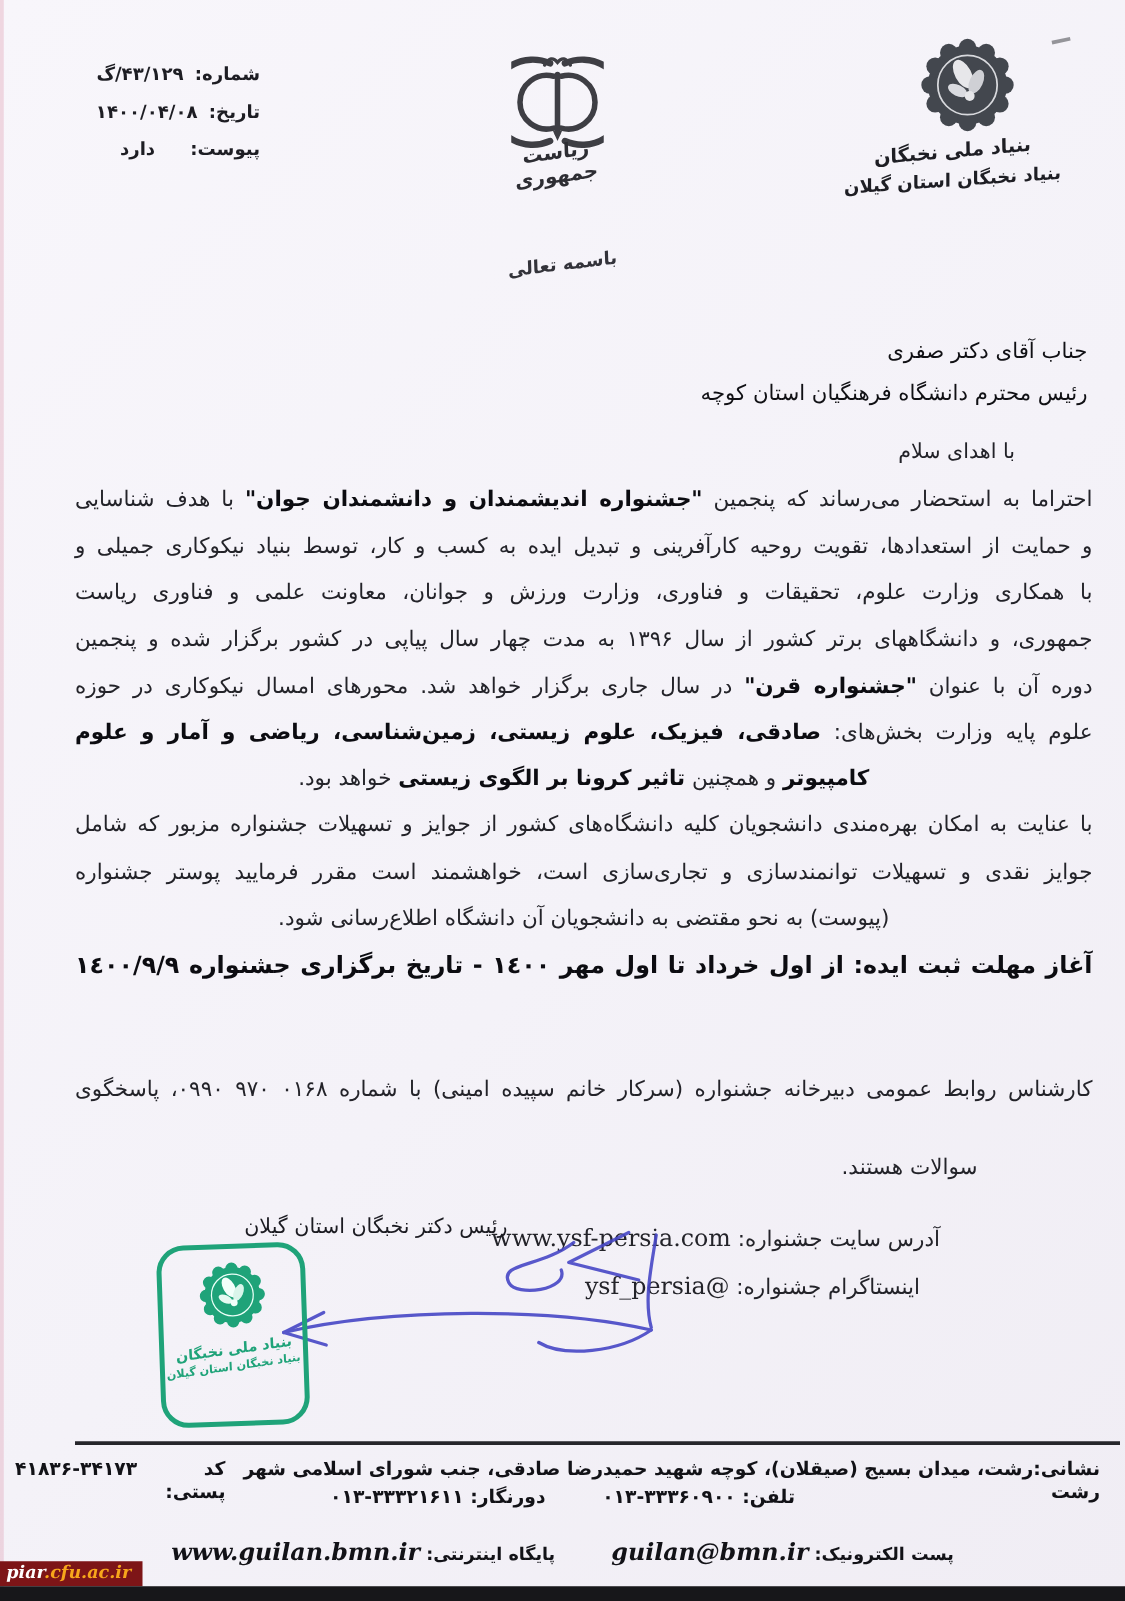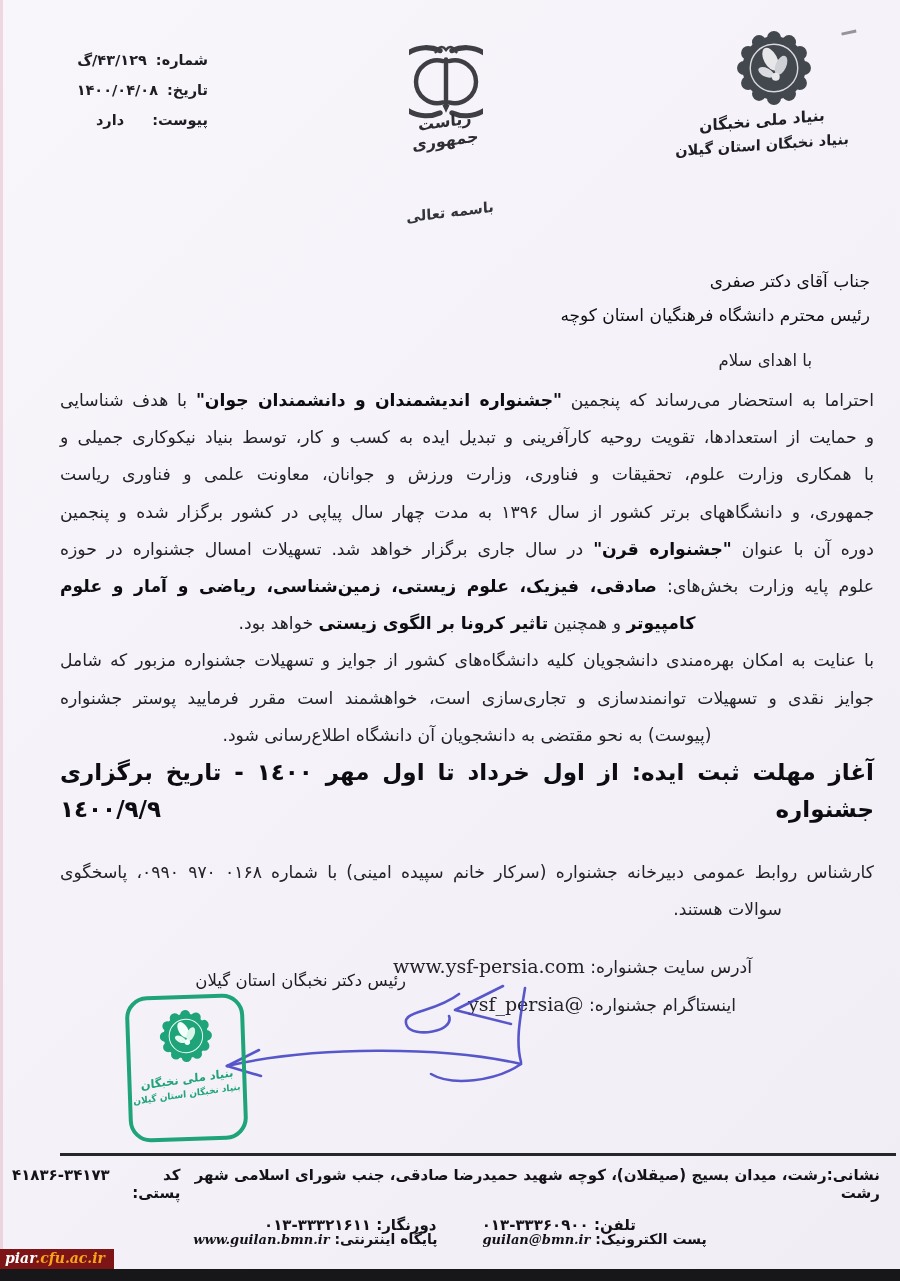--- a/index.html
+++ b/index.html
@@ -65,24 +65,24 @@
   .stamp-line1{font-size:11.5px;font-weight:bold;color:var(--stamp-green);margin-top:5px;
     transform:rotate(-6deg) skewX(-5deg);white-space:nowrap;}
   .stamp-line2{font-size:9px;font-weight:bold;color:var(--stamp-green);margin-top:3px;letter-spacing:-.2px;
     transform:rotate(-6deg) skewX(-5deg);white-space:nowrap;}
 
   
   .f-rule{position:absolute;top:1153px;left:60px;width:836px;height:3px;background:#26262b;}
   .f-line1{position:absolute;top:1166px;left:12px;right:20px;display:flex;justify-content:space-between;
     font-weight:bold;font-size:15px;color:#121217;}
   .f-cell{display:flex;gap:7px;align-items:baseline;}
-  .f-line2{position:absolute;top:1216px;left:0;width:900px;text-align:center;font-weight:bold;font-size:15px;color:#121217;}
+  .f-line2{position:absolute;top:1188px;left:0;width:900px;text-align:center;font-weight:bold;font-size:15px;color:#121217;}
   .f-line3{position:absolute;top:1231px;left:0;width:900px;text-align:center;font-weight:bold;font-size:14px;color:#121217;}
   .seg{margin:0 20px;}
-  .f-line3 .lat-i{font-size:13px;}
+  .f-line3 .lat-i{font-size:19px;}
 
   .watermark{position:absolute;top:1249px;left:0;background:var(--wm-bg);padding:1px 9px 3px 5px;
     font-family:"DejaVu Serif",serif;font-style:italic;font-weight:bold;font-size:14px;direction:ltr;}
   .wm-1{color:#ffffff;}
   .wm-2{color:var(--wm-accent);}
   .scan-band{position:absolute;top:1269px;left:0;width:900px;height:12px;background:#17171a;}
 </style>
 </head>
 <body>
 
@@ -158,32 +158,32 @@
     <div>رئیس محترم دانشگاه فرهنگیان استان کوچه</div>
   </div>
 
   <div class="salutation">با اهدای سلام</div>
 
   <div class="body">
       <div class="tline al-justify"><span>احتراما به استحضار می‌رساند که پنجمین </span><span class="b">"جشنواره اندیشمندان و دانشمندان جوان"</span><span> با هدف شناسایی</span></div>
       <div class="tline al-justify"><span>و حمایت از استعدادها، تقویت روحیه کارآفرینی و تبدیل ایده به کسب و کار، توسط بنیاد نیکوکاری جمیلی و</span></div>
       <div class="tline al-justify"><span>با همکاری وزارت علوم، تحقیقات و فناوری، وزارت ورزش و جوانان، معاونت علمی و فناوری ریاست</span></div>
       <div class="tline al-justify"><span>جمهوری، و دانشگاههای برتر کشور از سال ۱۳۹۶ به مدت چهار سال پیاپی در کشور برگزار شده و پنجمین</span></div>
-      <div class="tline al-justify"><span>دوره آن با عنوان </span><span class="b">"جشنواره قرن"</span><span> در سال جاری برگزار خواهد شد. تسهیلات امسال جشنواره در حوزه</span></div>
+      <div class="tline al-justify"><span>دوره آن با عنوان </span><span class="b">"جشنواره قرن"</span><span> در سال جاری برگزار خواهد شد. محورهای امسال نیکوکاری در حوزه</span></div>
       <div class="tline al-justify"><span>علوم پایه وزارت بخش‌های: </span><span class="b">صادقی، فیزیک، علوم زیستی، زمین‌شناسی، ریاضی و آمار و علوم</span></div>
       <div class="tline al-center"><span class="b">کامپیوتر</span><span> و همچنین </span><span class="b">تاثیر کرونا بر الگوی زیستی</span><span> خواهد بود.</span></div>
       <div class="tline al-justify"><span>با عنایت به امکان بهره‌مندی دانشجویان کلیه دانشگاه‌های کشور از جوایز و تسهیلات جشنواره مزبور که شامل</span></div>
       <div class="tline al-justify"><span>جوایز نقدی و تسهیلات توانمندسازی و تجاری‌سازی است، خواهشمند است مقرر فرمایید پوستر جشنواره</span></div>
       <div class="tline al-center"><span>(پیوست) به نحو مقتضی به دانشجویان آن دانشگاه اطلاع‌رسانی شود.</span></div>
-      <div class="tline al-justify" style="font-size: 23px;"><span class="b">آغاز مهلت ثبت ایده: از اول خرداد تا اول مهر ١٤٠٠ - تاریخ برگزاری جشنواره </span><span class="b">١٤٠٠/٩/٩</span></div>
+      <div class="tline al-justify" style="font-size: 19px;"><span class="b">آغاز مهلت ثبت ایده: از اول خرداد تا اول مهر ١٤٠٠ - تاریخ برگزاری جشنواره </span><span class="b">١٤٠٠/٩/٩</span></div>
     </div>
 
   <div class="contact">
       <div class="tline al-justify"><span>کارشناس روابط عمومی دبیرخانه جشنواره (سرکار خانم سپیده امینی) با شماره </span><span class="ltr">۰۹۹۰ ۹۷۰ ۰۱۶۸</span><span>، پاسخگوی</span></div>
-      <div class="tline al-right" style="padding-left: 0px; padding-right: 92px;"><span>سوالات هستند.</span></div>
+      <div class="tline al-right" style="padding-left: 0px; padding-right: 92px; margin-top: 25px;"><span>سوالات هستند.</span></div>
       <div class="tline al-right" style="padding-left: 0px; padding-right: 122px; margin-top: 20px;"><span>آدرس سایت جشنواره: </span><span class="lat">www.ysf-persia.com</span></div>
       <div class="tline al-right" style="padding-left: 0px; padding-right: 138px;"><span>اینستاگرام جشنواره: </span><span class="lat">@ysf_persia</span></div>
     </div>
 
   <div class="sig-block">
     <div>رئیس دکتر نخبگان استان گیلان</div>
   </div>
   <div class="sig-svg">
     <svg width="352" height="126" viewBox="0 0 352 126">
       <g fill="none" stroke="var(--sig-blue)" stroke-width="2.6" stroke-linecap="round" stroke-linejoin="round" opacity="0.9">

